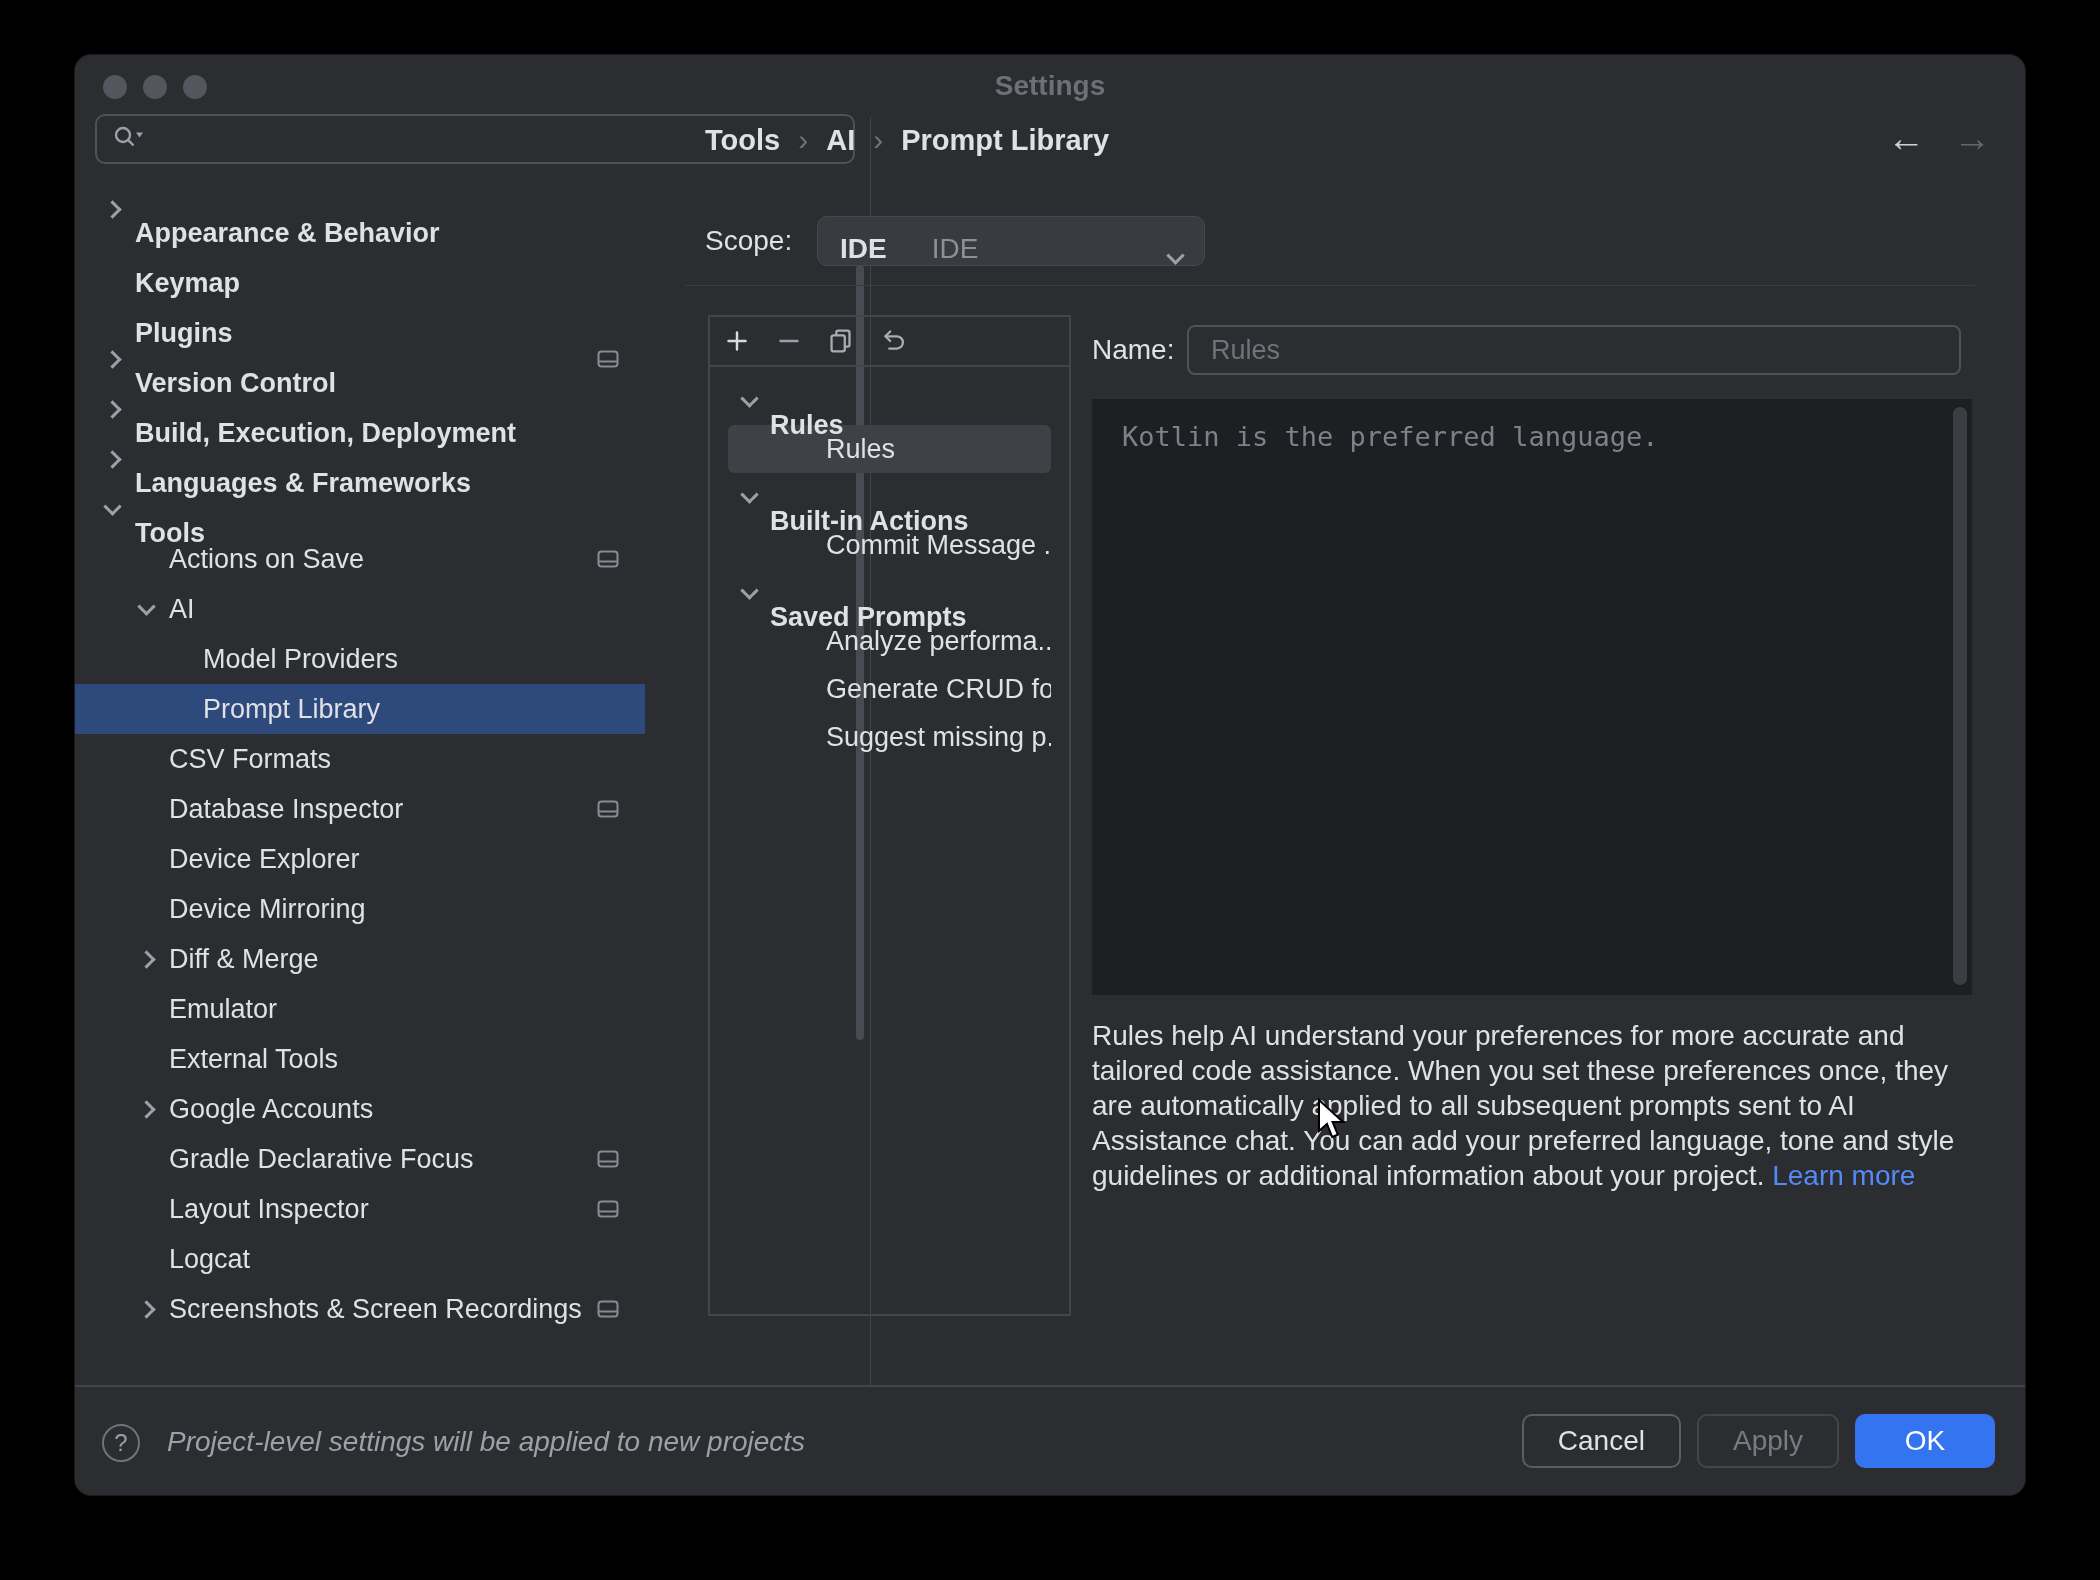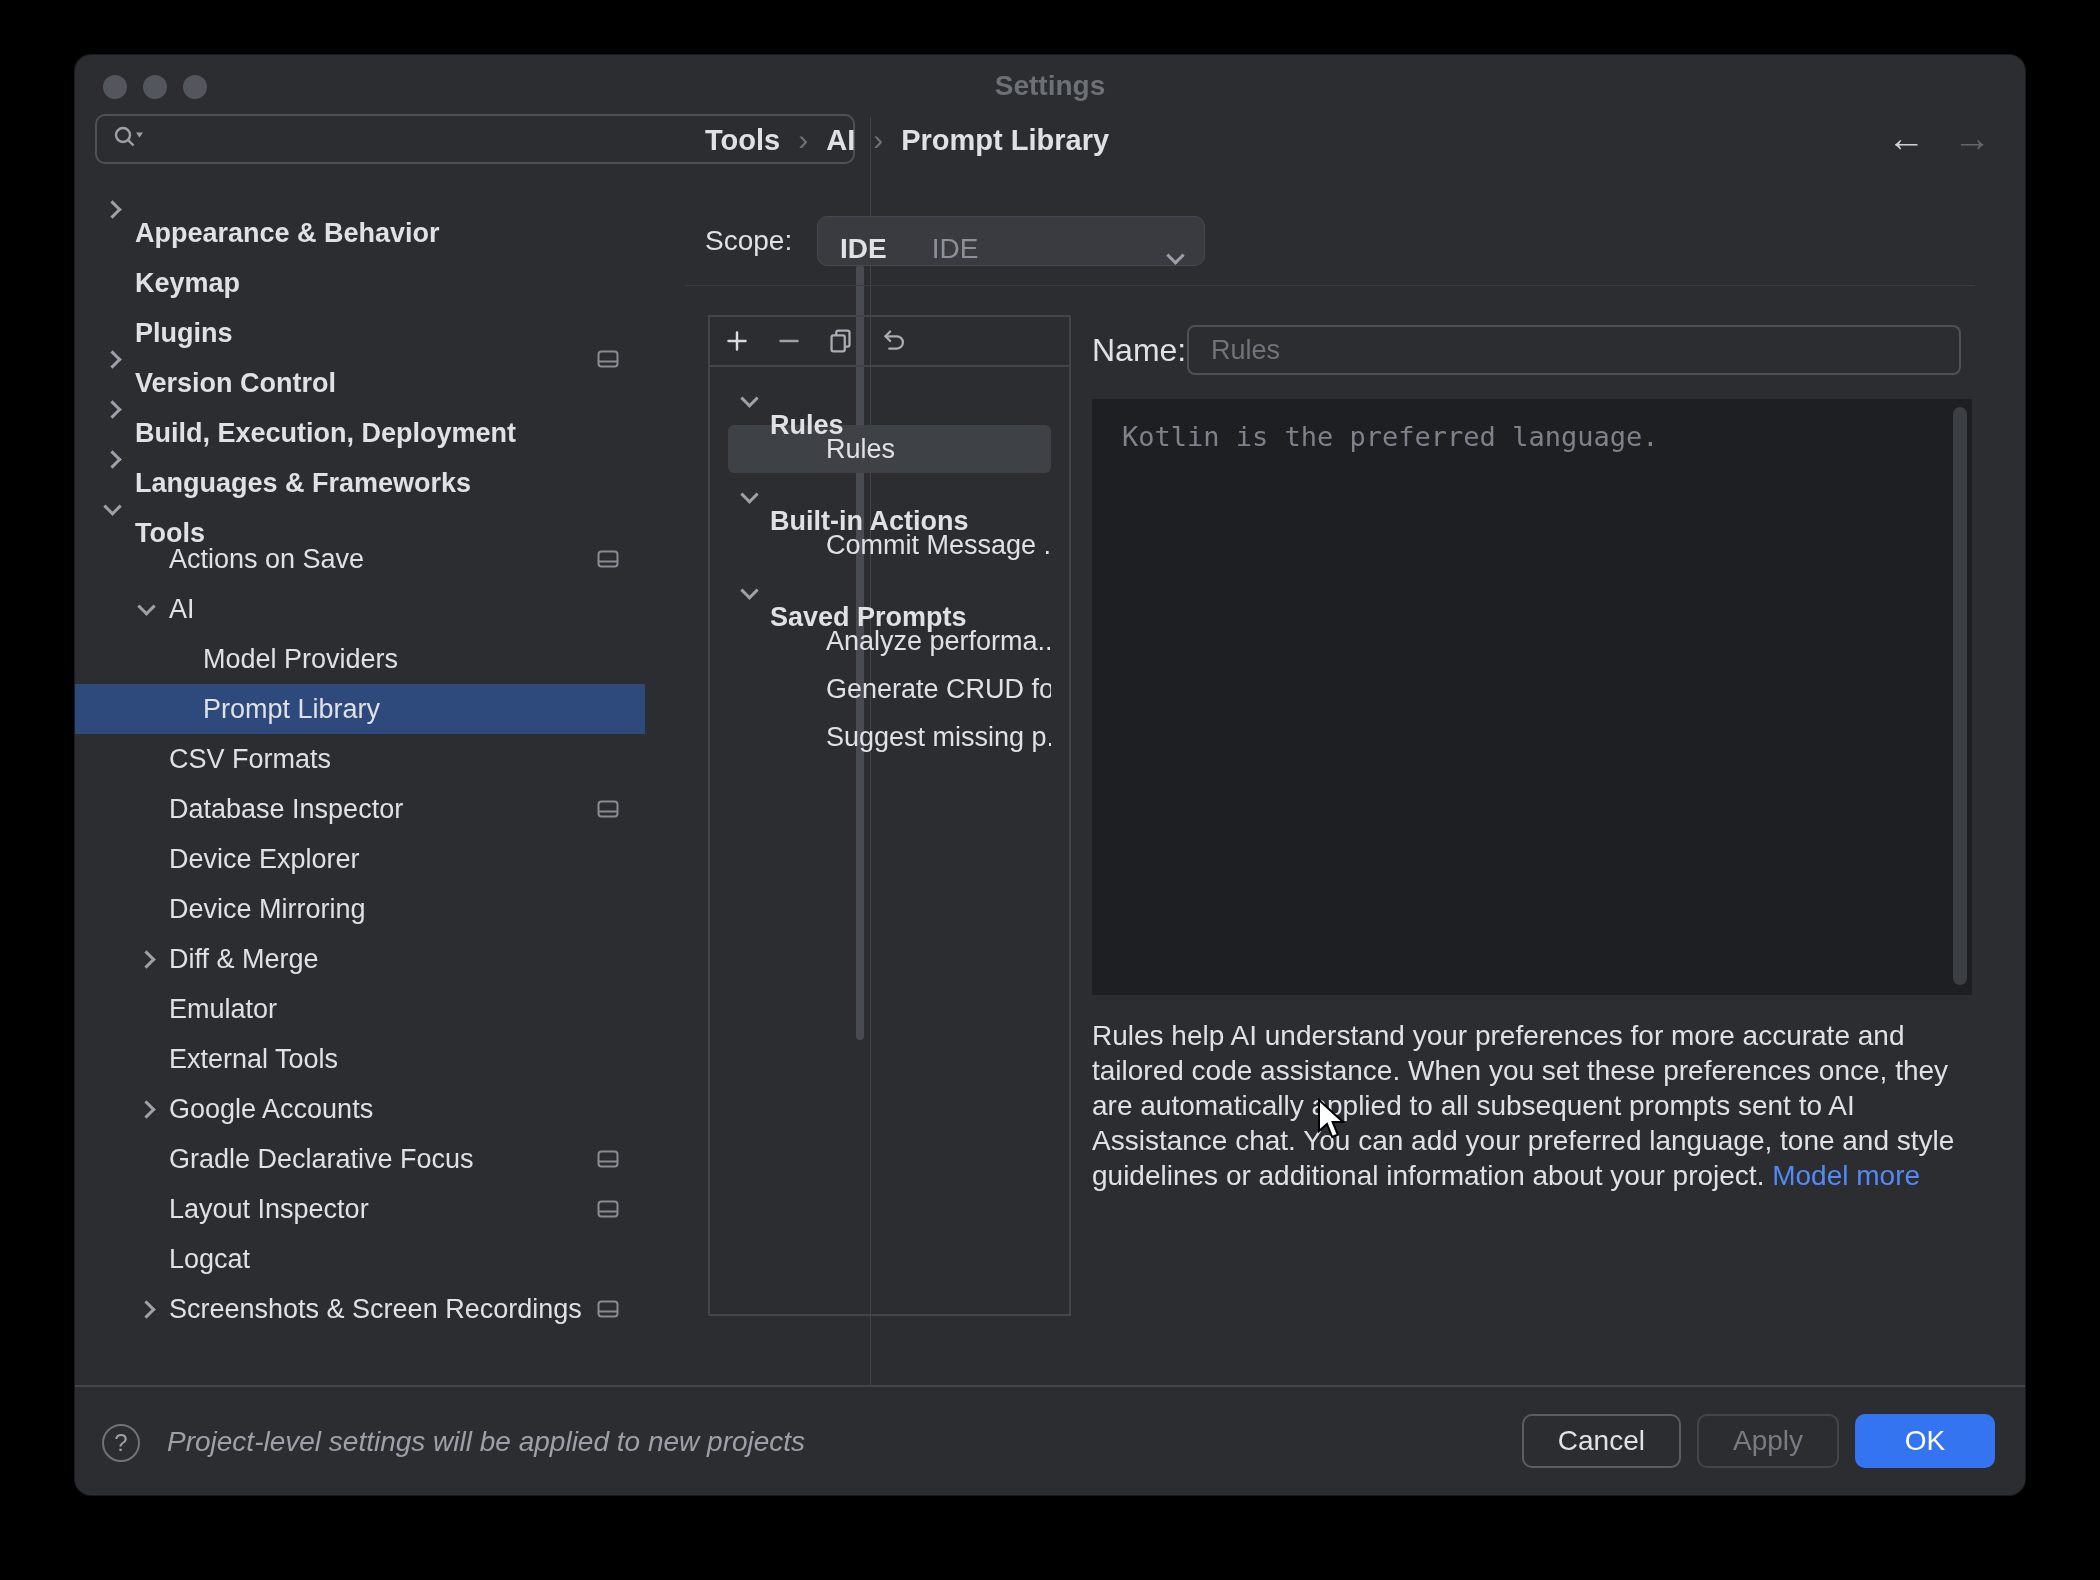--- a/index.html
+++ b/index.html
@@ -69,21 +69,21 @@
   .panel-tree { padding:10px 18px 0; }
   .prow { height:48px; display:flex; align-items:center; border-radius:6px;
           font-size:27px; color:#DFE1E5; }
   .prow .slot2 { width:22px; min-width:22px; margin-left:10px; display:flex; justify-content:center; }
   .prow .plbl { margin-left:10px; white-space:nowrap; overflow:hidden; }
   .prow.child { padding-left:88px; }
   .prow.sel2 { background:#3E4145; }
 
   
   .name-label { position:absolute; left:1017px; top:270px; height:50px; line-height:50px;
-                font-size:32px; color:#DFE1E5; }
+                font-size:28px; color:#DFE1E5; }
   .name-input { position:absolute; left:1112px; top:270px; width:774px; height:50px;
                 border:2px solid #4E5157; border-radius:8px; background:transparent;
                 color:#6F737A; font-size:27px; padding:0 22px; outline:none; }
   .editor { position:absolute; left:1017px; top:344px; width:880px; height:596px;
             background:#1E1F22; }
   .editor-text { padding:22px 30px; font-family:"DejaVu Sans Mono", monospace;
                  font-size:27px; color:#7D828A; white-space:pre-wrap; }
   .ed-scroll { position:absolute; right:5px; top:8px; width:14px; height:578px;
                background:#46494F; opacity:.75; border-radius:7px; }
   .desc { position:absolute; left:1017px; top:963px; width:886px; font-size:28px;
@@ -392,21 +392,21 @@
 
   <div class="name-label">Name:</div>
   <input class="name-input" value="Rules" style="">
 
   <div class="editor">
     <div class="editor-text">Kotlin is the preferred language.</div>
     <div class="ed-scroll"></div>
   </div>
 
   <div class="desc">
-    <span>Rules help AI understand your preferences for more accurate and tailored code assistance. When you set these preferences once, they are automatically applied to all subsequent prompts sent to AI Assistance chat. You can add your preferred language, tone and style guidelines or additional information about your project. </span><a class="link">Model more</a>
+    <span>Rules help AI understand your preferences for more accurate and tailored code assistance. When you set these preferences once, they are automatically applied to all subsequent prompts sent to AI Assistance chat. You can add your preferred language, tone and style guidelines or additional information about your project. </span><a class="link">Learn more</a>
   </div>
 
   <div class="bbar">
     <div class="help">?</div>
     <div class="bmsg">Project-level settings will be applied to new projects</div>
     <div class="btns">
       <div class="btn cancel">Cancel</div>
       <div class="btn apply">Apply</div>
       <div class="btn ok">OK</div>
     </div>

